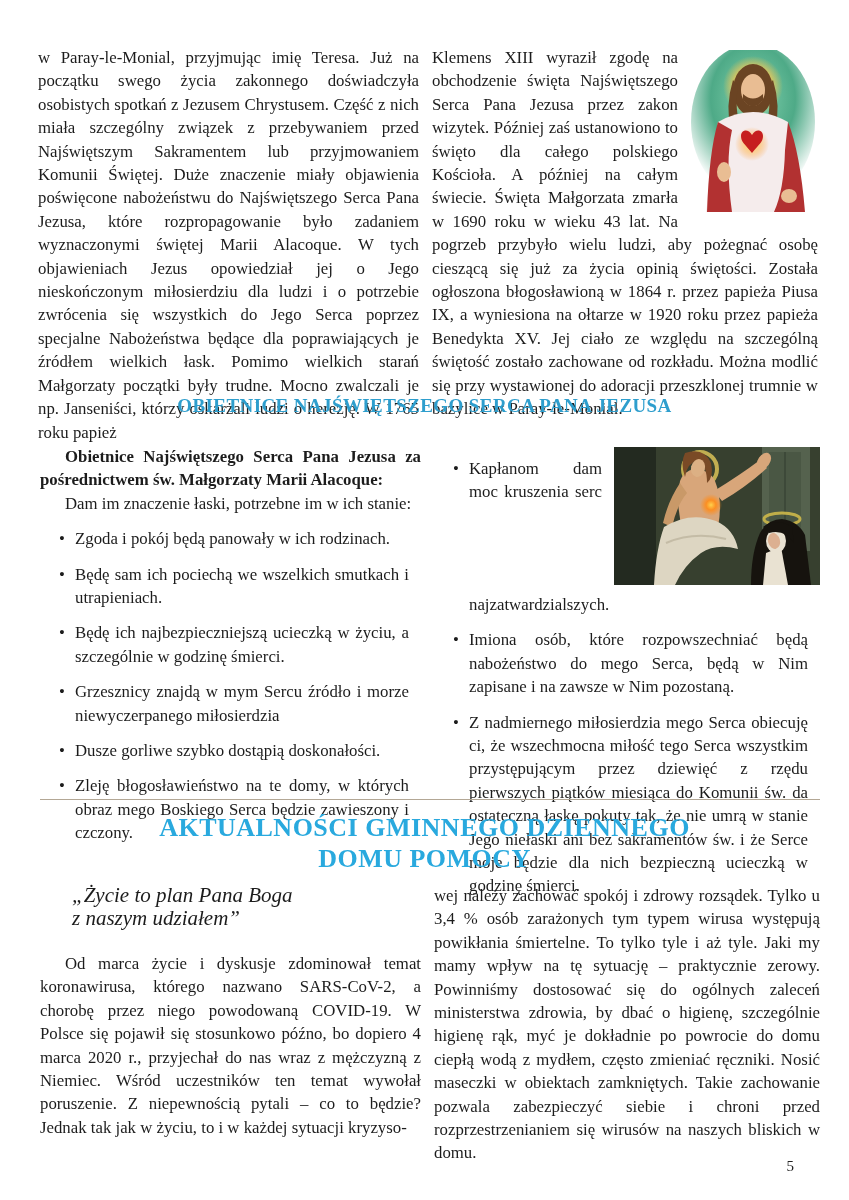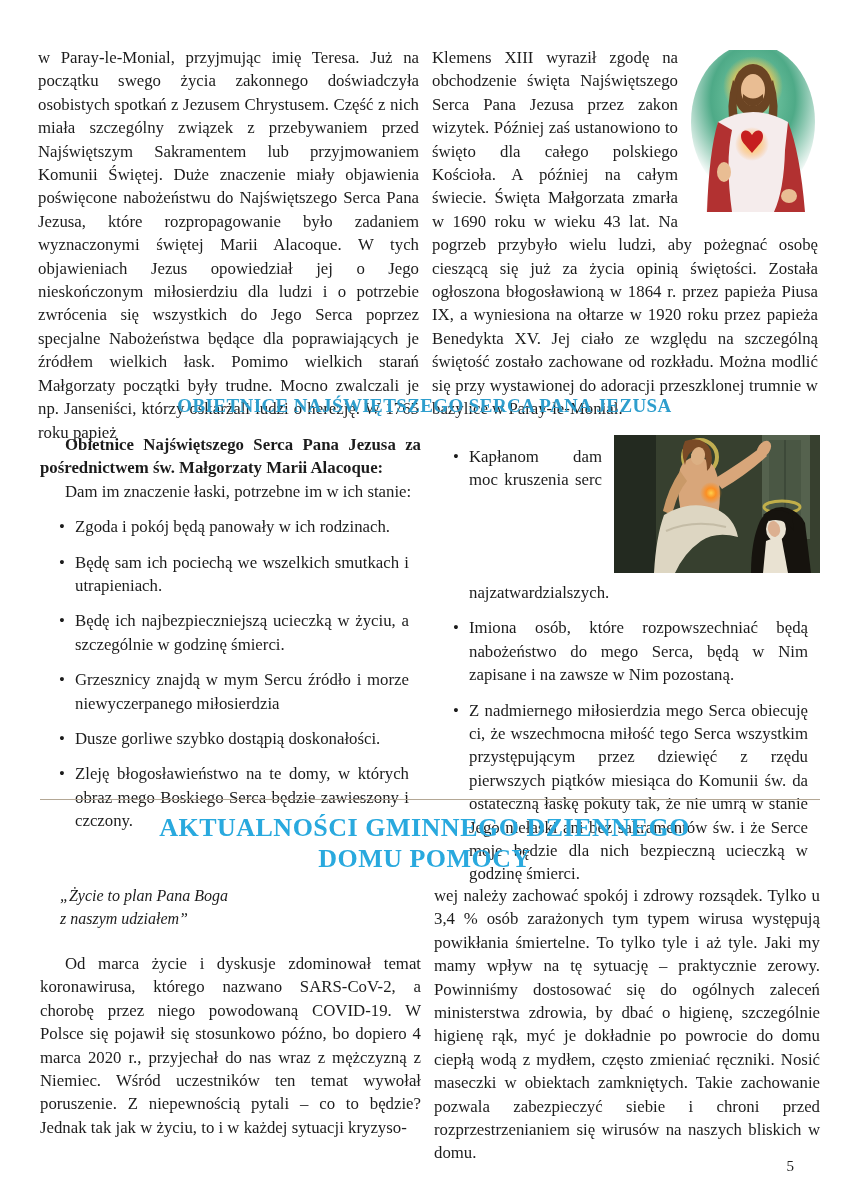--- a/index.html
+++ b/index.html
@@ -29,39 +29,39 @@
   .fig1 svg,.fig2 svg{display:block;width:100%;height:100%;}
 
   .h1{
     position:absolute;top:395px;left:0;width:100%;
     text-align:center;
     font-size:19px;letter-spacing:.4px;
     color:var(--heading-1);
     font-weight:600;
   }
 
-  .sec-promises{position:absolute;top:433px;left:40px;width:780px;}
+  .sec-promises{position:absolute;top:445px;left:40px;width:780px;}
   .intro-bold{font-weight:bold;}
   .fig2{float:right;width:206px;height:138px;margin:2px 0 8px 12px;}
   ul.bullets{list-style:none;margin:0;padding:0;}
   ul.bullets li{position:relative;padding-left:23px;margin:12px;}
   ul.bullets li::before{content:"\2022";position:absolute;left:7px;top:0;}
 
   .divider{position:absolute;top:799px;left:40px;width:780px;border-top:1.5px solid var(--divider);}
 
   .h2{
     position:absolute;top:812px;left:0;width:100%;
     text-align:center;
     font-size:26px;line-height:31px;letter-spacing:.5px;
     color:var(--heading-2);
     font-weight:600;
   }
 
   .sec-news{position:absolute;top:884px;left:40px;width:780px;}
-  .quote{font-style:italic;font-size:16px;line-height:23px;text-align:left;margin-bottom:22px;margin-left:20px;}
+  .quote{font-style:italic;font-size:21px;line-height:23px;text-align:left;margin-bottom:22px;margin-left:32px;}
   .quote-author{font-style:normal;}
   .page-number{position:absolute;right:55px;bottom:25px;font-size:15px;color:#222;}
 </style>
 </head>
 <body>
 
 <div class="page">
 
   <div class="sec-top cols body-text">
     <div class="col-l">

